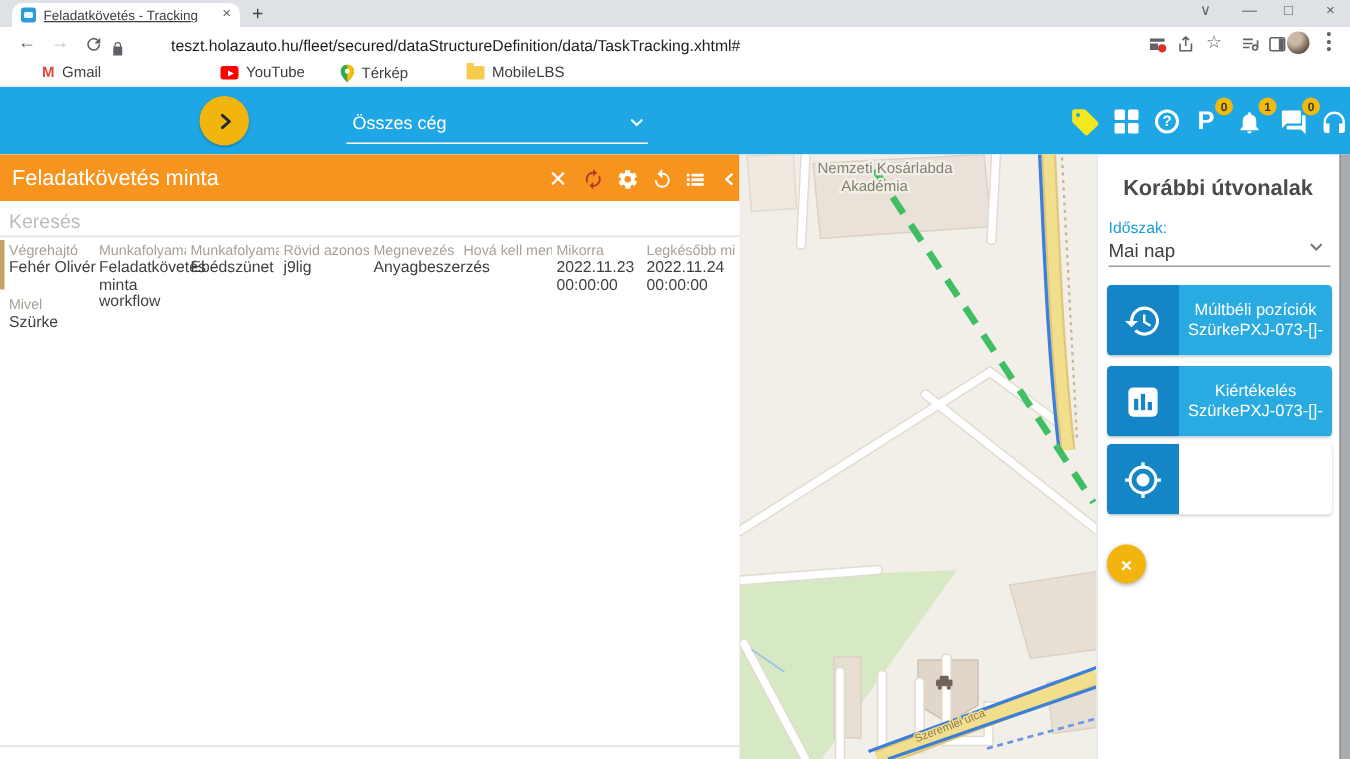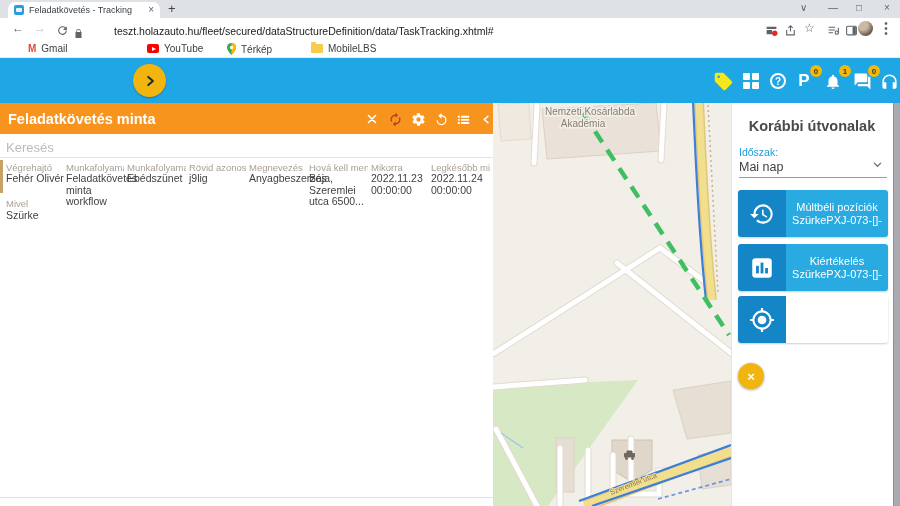--- a/index.html
+++ b/index.html
@@ -5,21 +5,21 @@
   * { margin:0; padding:0; box-sizing:border-box; }
   html,body { width:900px; height:506px; font-family:"Liberation Sans", sans-serif; background:#fff; overflow:hidden; }
   .abs { position:absolute; }
   #stage { position:relative; width:900px; height:506px; overflow:hidden; background:#fff; }
 
   
   .tabbar { left:0; top:0; width:900px; height:18px; background:#DEE1E6; }
   .tab { left:8px; top:2px; width:152px; height:16px; background:#fff; border-radius:7px 7px 0 0; display:flex; align-items:center; padding:0 6px; gap:5px; }
   .favicon { width:10px; height:10px; border-radius:2px; background:#2D9CDB; position:relative; flex:0 0 auto; }
   .favicon::after { content:""; position:absolute; left:2px; top:3px; width:6px; height:4px; background:#EAF6FF; border-radius:1px; }
-  .tab-title { font-size:9px; color:#3C4043; white-space:nowrap; overflow:hidden; flex:1; }
+  .tab-title { font-size:9px; color:#3C4043; white-space:nowrap; overflow:hidden; flex:1;text-decoration:underline; }
   .tab-close { font-size:10px; color:#5F6368; line-height:10px; }
   .newtab { left:168px; top:1px; font-size:13px; color:#444; }
   .winctl { top:2px; font-size:10px; color:#5F6368; line-height:12px; }
 
   .urlbar { left:0; top:18px; width:900px; height:22px; background:#fff; }
   .navic { top:22px; font-size:12px; line-height:13px; }
   .url-text { left:86px; top:25px; font-size:10.5px; color:#202124; white-space:nowrap;margin-left:28px; }
   .rt-icon { top:23px; width:13px; height:13px; }
   .avatar { left:858px; top:21px; width:15px; height:15px; border-radius:50%;
             background:radial-gradient(circle at 35% 30%, #cbb9a6 0 30%, #6b5b4e 70%, #3d3630 100%); }
@@ -39,21 +39,21 @@
   .company-select { left:231px; top:70px; width:201px; height:26px; border-bottom:1px solid #fff; color:#fff; font-size:12px; display:flex; align-items:center; justify-content:space-between; padding:0 2px 2px 4px; }
   .hdr-ic { top:70px; display:flex; align-items:center; justify-content:center; width:22px; height:22px; }
   .badge { position:absolute; top:-5px; right:-7px; min-width:12px; height:12px; border-radius:50%; background:#F2B90D; color:#3a3a3a; font-size:8px; font-weight:bold; display:flex; align-items:center; justify-content:center; }
   .help-circle { width:16px; height:16px; border:2px solid #fff; border-radius:50%; color:#fff; font-size:10px; font-weight:bold; display:flex; align-items:center; justify-content:center; }
   .p-letter { color:#fff; font-size:17px; font-weight:bold; }
   .grid-icon { display:grid; grid-template-columns:7px 7px; grid-template-rows:7px 7px; gap:2px; }
   .grid-icon span { background:#fff; border-radius:1px; }
 
   
   .left-panel { left:0; top:103px; width:493px; height:403px; background:#fff; }
-  .panel-header { left:0; top:103px; width:493px; height:31px; background:#F7941E; display:flex; align-items:center;font-weight:bold; }
+  .panel-header { left:0; top:103px; width:493px; height:31px; background:#F7941E; display:flex; align-items:center; }
   .panel-title { margin-left:8px; color:#fff; font-size:14.5px; }
   .ph-ic { top:111px; width:16px; height:16px; display:flex; align-items:center; justify-content:center; color:#fff; }
   .search-label { left:6px; top:140px; font-size:13px; color:#BBBBBB; }
   .search-underline { left:0; top:157px; width:493px; border-bottom:1px solid #E3E3E3; }
   .row-indicator { left:0; top:160px; width:3px; height:33px; background:#C7A266; }
   .th { position:absolute; top:162px; font-size:9.5px; color:#A8A096; white-space:nowrap; overflow:hidden; }
   .td { position:absolute; top:173px; font-size:10.5px; color:#3F3F3F; line-height:11.5px; }
   .sub-label { left:6px; top:198px; font-size:9.5px; color:#A8A096; }
   .sub-value { left:6px; top:209px; font-size:10.5px; color:#3F3F3F; }
   .panel-bottom-line { left:0; top:497px; width:493px; border-bottom:1px solid #E0E0E0; }
@@ -155,20 +155,26 @@
     <span class="bm-folder-icon"></span>
     <span>MobileLBS</span>
   </div>
 
   <div class="abs bluebar"></div>
   <div class="abs go-circle">
     <svg width="14" height="14" viewBox="0 0 24 24">
         <path fill="none" stroke="#1c2b3a" stroke-width="3.4" stroke-linecap="round" stroke-linejoin="round" d="M9 5l8 7-8 7"></path>
       </svg>
   </div>
+  <div class="abs company-select">
+    <span>Összes cég</span>
+    <svg width="11" height="11" viewBox="0 0 24 24">
+        <path fill="none" stroke="#fff" stroke-width="3" stroke-linecap="round" d="M5 9l7 7 7-7"></path>
+      </svg>
+  </div>
 
   <div class="abs hdr-ic" style="left:712px;">
     <svg width="21" height="21" viewBox="0 0 24 24">
         <path fill="#F3E71D" d="M21.4 11.6l-9-9A2 2 0 0011 2H4a2 2 0 00-2 2v7c0 .5.2 1 .6 1.4l9 9a2 2 0 002.8 0l7-7a2 2 0 000-2.8zM6.5 8A1.5 1.5 0 118 6.5 1.5 1.5 0 016.5 8z"></path>
       </svg>
   </div>
   <div class="abs hdr-ic" style="left:740px;">
     <span class="grid-icon">
         <span></span>
         <span></span>
@@ -247,21 +253,20 @@
   <div class="th" style="left:249px; width:57px;">Megnevezés</div>
   <div class="th" style="left:309px; width:59px;">Hová kell menn...</div>
   <div class="th" style="left:371px; width:56px;">Mikorra</div>
   <div class="th" style="left:431px; width:59px;">Legkésőbb mik...</div>
 
   <div class="td" style="left:6px;   width:58px;">Fehér Olivér</div>
   <div class="td" style="left:66px;  width:60px;">Feladatkövetés minta workflow</div>
   <div class="td" style="left:127px; width:59px;">Ebédszünet</div>
   <div class="td" style="left:189px; width:57px;">j9lig</div>
   <div class="td" style="left:249px; width:60px;">Anyagbeszerzés</div>
-  <div class="td" style="left:309px; width:60px;">Baja, Szeremlei utca 6500...</div>
   <div class="td" style="left:371px; width:58px;">2022.11.23 00:00:00</div>
   <div class="td" style="left:431px; width:58px;">2022.11.24 00:00:00</div>
 
   <div class="abs sub-label">Mivel</div>
   <div class="abs sub-value">Szürke</div>
   <div class="abs panel-bottom-line"></div>
 
   <div class="abs map">
     <svg width="238" height="403" viewBox="0 0 238 403">
       <rect x="0" y="0" width="238" height="403" fill="#F2EFE9"></rect>

